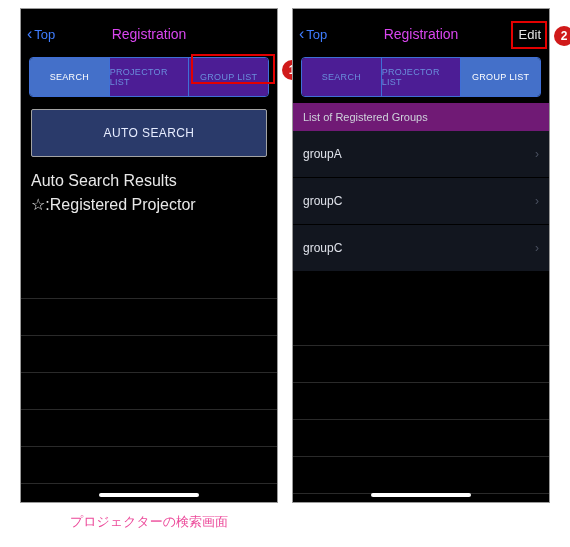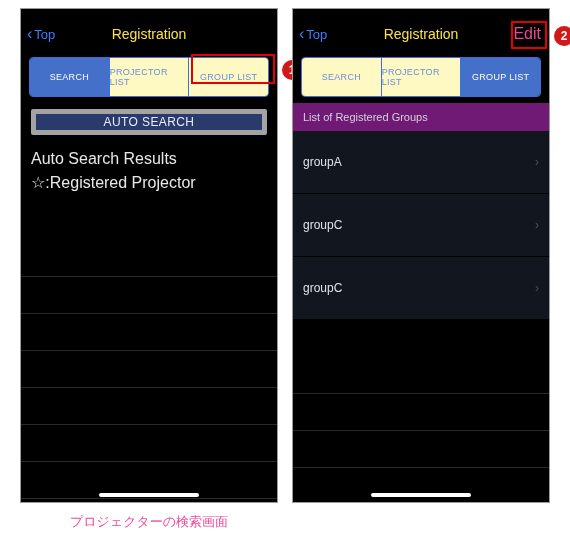--- a/index.html
+++ b/index.html
@@ -47,67 +47,67 @@
     align-items: center;
     color: #3f7dff;
     font-size: 13px;
     gap: 2px;
   }
   .nav-left .chev {
     font-size: 16px;
     line-height: 1;
   }
   .nav-title {
-    color: #fde047;
+    color: #d946ef;
     font-weight: 500;
     font-size: 14px;
     text-align: right;
   }
   .nav-right {
     position: absolute;
     right: 8px;
-    color: #ec4899;
-    font-size: 16px;
+    color: #e5e5e5;
+    font-size: 13px;
   }
   .segmented {
     margin: 8px 8px 6px 8px;
     display: flex;
     border: 1px solid #3f6fd6;
     border-radius: 4px;
     overflow: hidden;
     height: 40px;
   }
   .segmented .seg {
     flex: 1;
     font-size: 9px;
     letter-spacing: 0.3px;
     display: flex;
     align-items: center;
     justify-content: center;
     color: #6a8edc;
-    background: #fef9c3;
+    background: #4c1d95;
     border-right: 1px solid #3f6fd6;
   }
   .segmented .seg:last-child { border-right: none; }
   .segmented .seg.active {
     background: #4470c9;
     color: #fff;
   }
   .action-row {
     display: flex;
     gap: 12px;
     padding: 6px 10px 10px 10px;
   }
   .action-btn {
     flex: 1;
     background: #2a3a6a;
-    border: 5px solid #a3a3a3;
+    border: 1px solid #a3a3a3;
     color: #e6ecff;
     font-size: 12px;
-    height: 26px;
+    height: 48px;
     display: flex;
     align-items: center;
     justify-content: center;
     border-radius: 2px;
     letter-spacing: 0.4px;
   }
   .results-note {
     padding: 2px 10px 6px 10px;
     font-size: 16px;
     color: #e8e8e8;
@@ -119,21 +119,21 @@
   .list-header {
     background: #701a75;
     color: #cfd3db;
     font-size: 11px;
     padding: 8px 10px;
   }
   .list-item {
     background: #12161f;
     color: #dfe2ea;
     font-size: 12px;
-    padding: 24px 10px;
+    padding: 16px 10px;
     display: flex;
     align-items: center;
     justify-content: space-between;
     border-bottom: 1px solid #000;
   }
   .list-item .chev-r {
     color: #4a5060;
     font-size: 12px;
   }
   .empty-rows {

